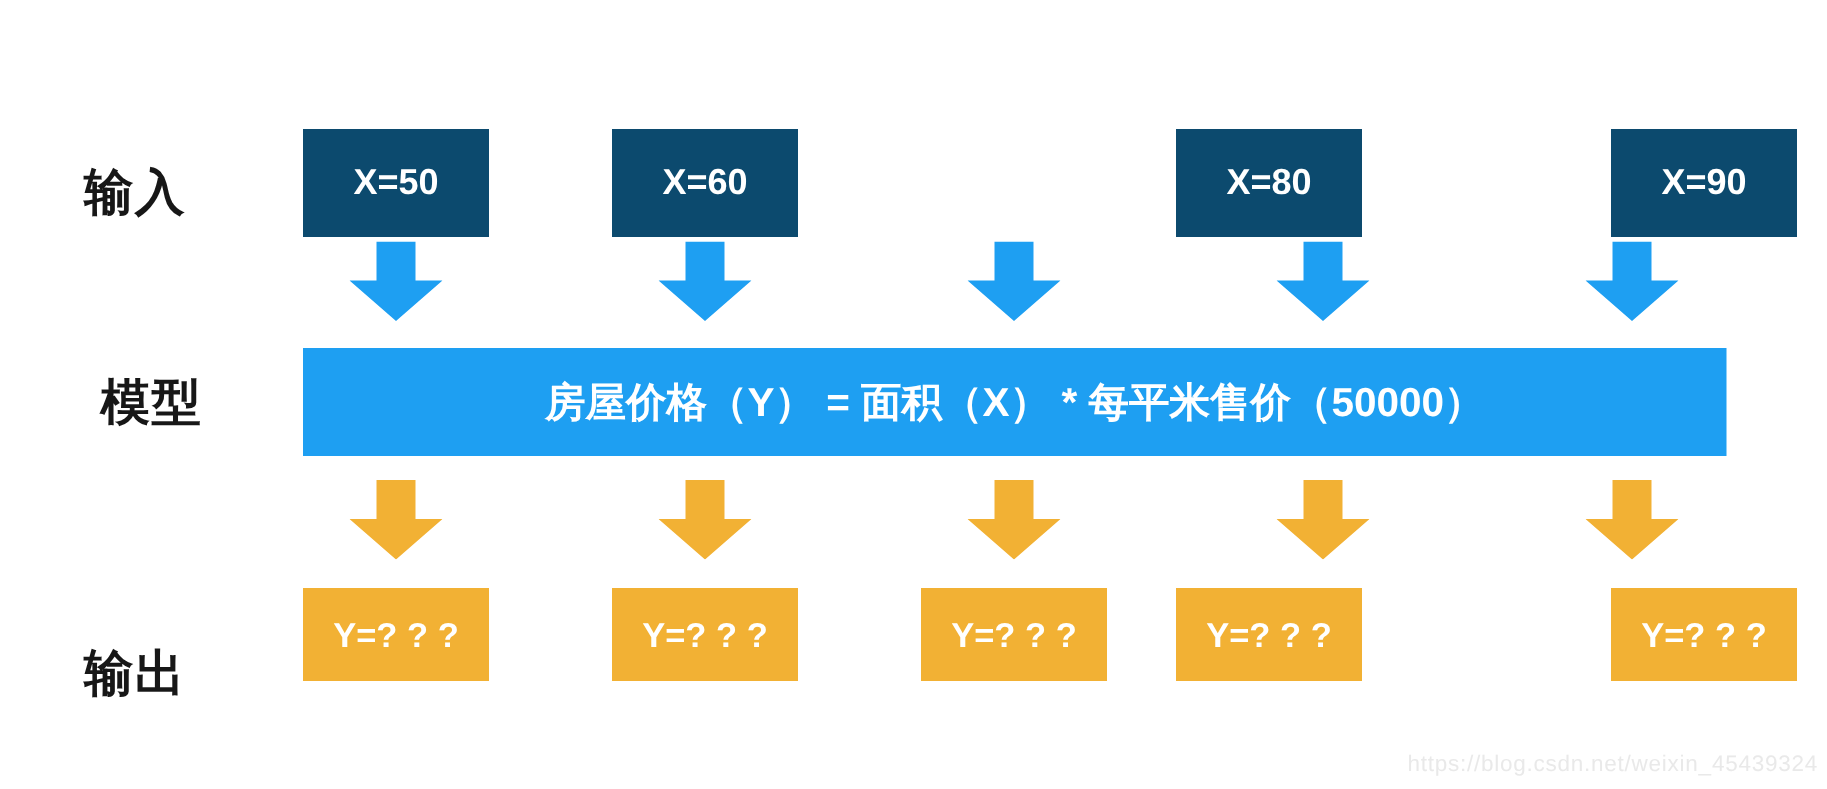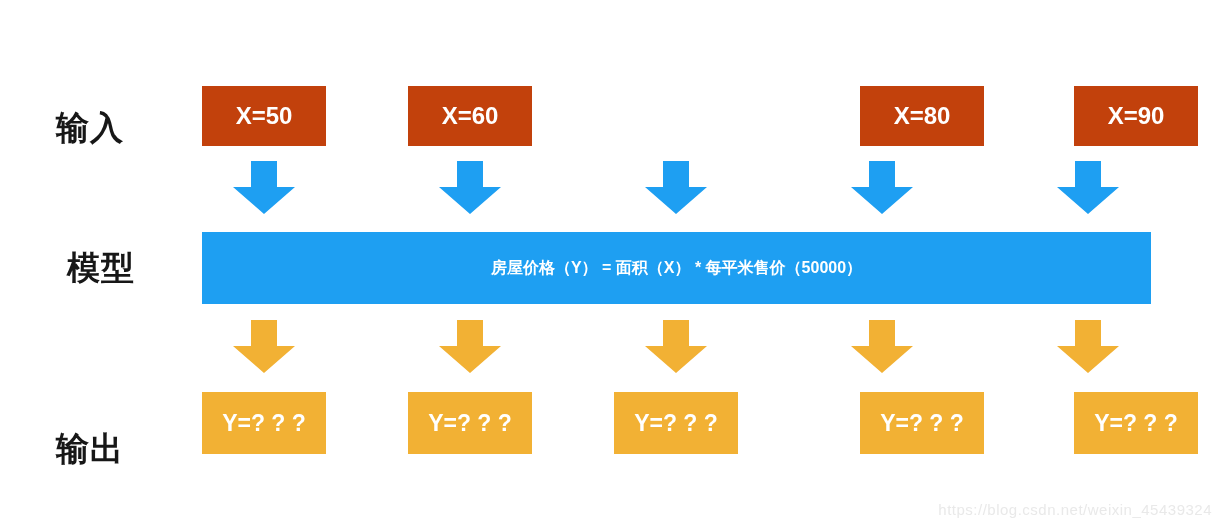--- a/index.html
+++ b/index.html
@@ -33,27 +33,27 @@
     position: absolute;
     width: 124px;
     display: flex;
     align-items: center;
     justify-content: center;
     color: #ffffff;
     font-size: 24px;
     font-weight: bold;
     white-space: nowrap;
   }
-  .box.input  { top: 86px;  height: 60px; background: #c2410c; }
+  .box.input  { top: 86px;  height: 72px; background: #0c4a6e; }
   .box.output { top: 392px; height: 62px; background: #F2B134; font-size: 23px; }
 
   .box.c0 { left: 202px; }
   .box.c1 { left: 408px; }
   .box.c2 { left: 614px; }
-  .box.c3 { left: 860px; }
+  .box.c3 { left: 784px; }
   .box.c4 { left: 1026px; margin-left: 48px; }
 
   .arrow {
     position: absolute;
     width: 62px;
     height: 53px;
     display: block;
   }
   .arrow.blue   { top: 161px; }
   .arrow.orange { top: 320px; }
@@ -69,21 +69,21 @@
     position: absolute;
     left: 202px;
     top: 232px;
     width: 949px;
     height: 72px;
     background: #1E9FF2;
     display: flex;
     align-items: center;
     justify-content: center;
     color: #ffffff;
-    font-size: 16px;
+    font-size: 27px;
     font-weight: bold;
     white-space: nowrap;
   }
 
   .watermark {
     position: absolute;
     right: 6px;
     bottom: 8px;
     font-size: 15px;
     color: #E9E9E9;

